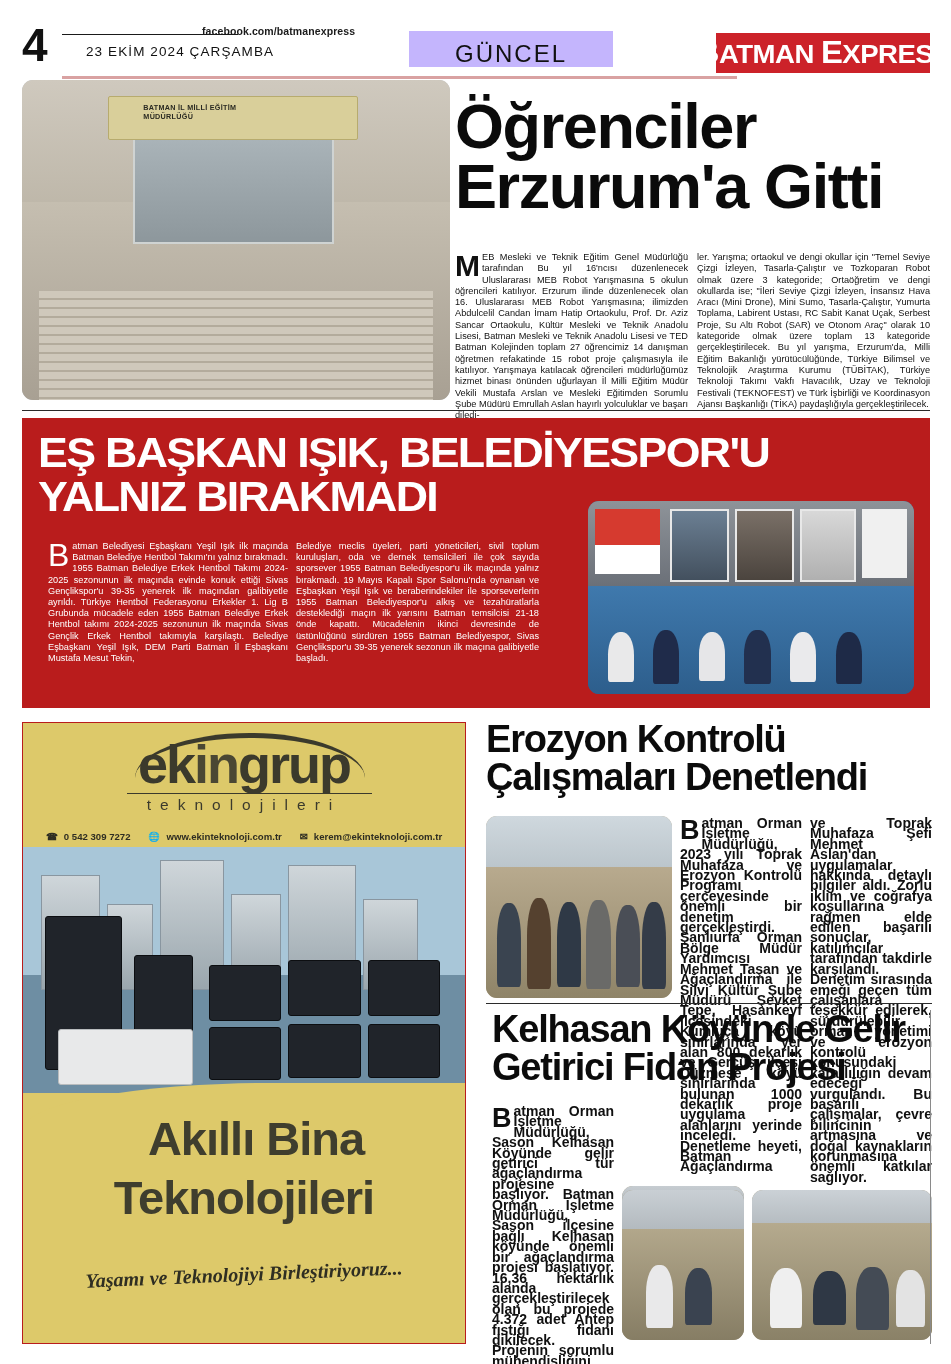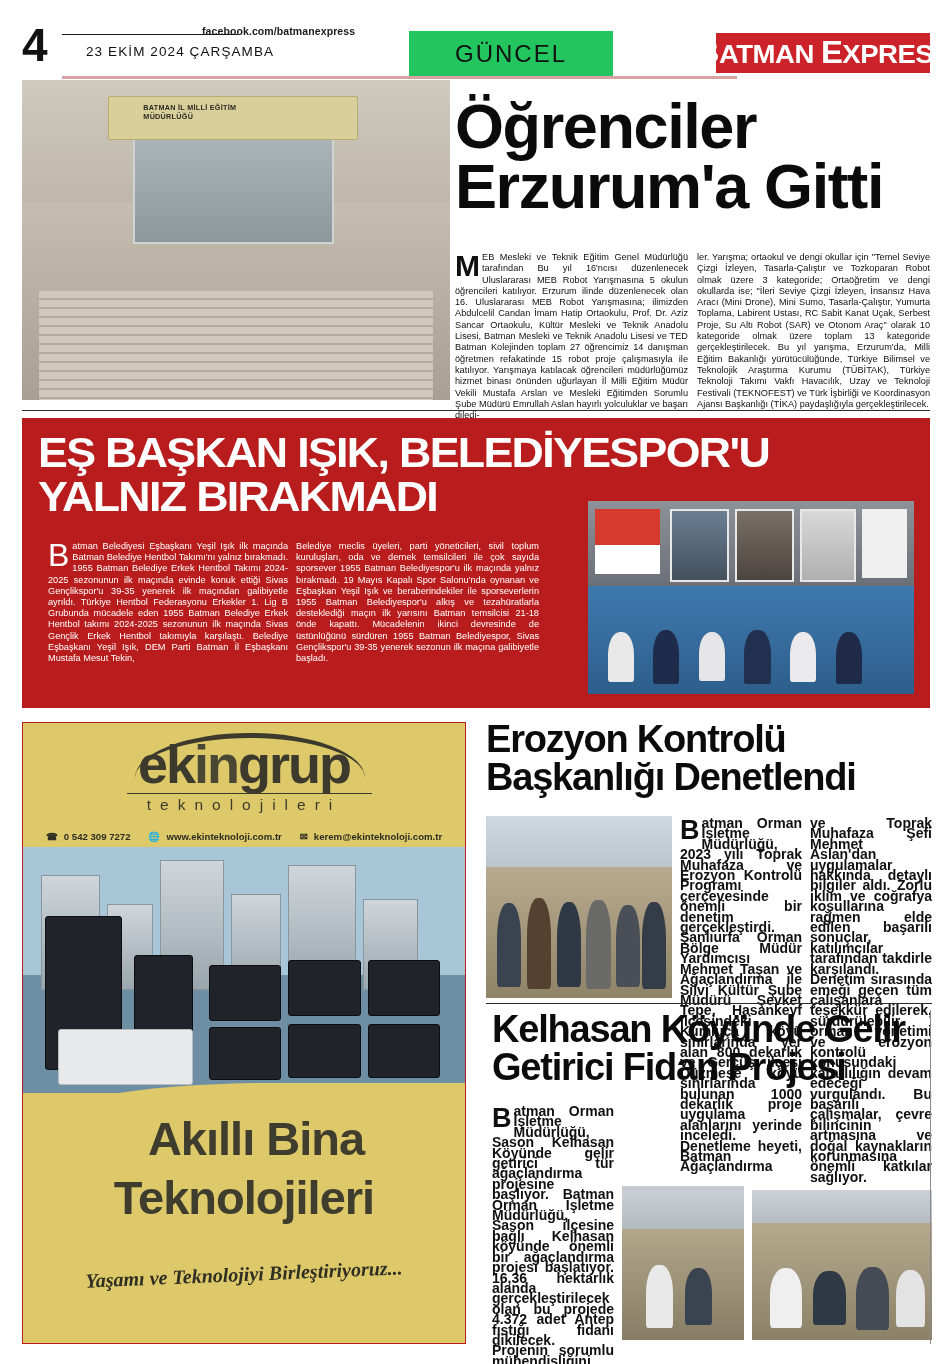--- a/index.html
+++ b/index.html
@@ -55,22 +55,22 @@
     position: absolute;
     left: 64px; top: 26px;
     font-size: 13.5px;
     letter-spacing: 1.1px;
     color: #111;
     white-space: nowrap;
   }
   .section-tab {
     position: absolute;
     left: 387px; top: 13px;
-    width: 204px; height: 45px;
-    background: #22c55e;
+    width: 204px; height: 36px;
+    background: #c4b5fd;
   }
   .section-tab span {
     position: absolute;
     left: 0; right: 0; top: 9px;
     text-align: center;
     font-size: 24px;
     letter-spacing: 2px;
     color: #111;
   }
   .brand {
@@ -102,20 +102,21 @@
     left: 40px; top: 58px;
     width: 675px;
     border-top: 3px solid #d9a2a2;
   }
 
   
   .photo {
     position: absolute;
     overflow: hidden;
     background: #b9bcc0;
+    border-radius: 11px;
   }
   .ph-wall  { position:absolute; left:0; right:0; top:0; height:42%; background:linear-gradient(#cfc9be,#bdb6a8); }
   .ph-grnd  { position:absolute; left:0; right:0; bottom:0; height:62%; background:linear-gradient(#c5beb0,#a8a093); }
 
   
   #photo-students .sign {
     position:absolute; left:20%; top:5%; width:58%; height:13%;
     background:#d9cf9a; border:1px solid #b7ab6e; border-radius:2px;
   }
   #photo-students .sign b {
@@ -458,21 +459,21 @@
     </div>
 
     <div class="ad-bottom"></div>
     <div class="ad-slogan-1">Akıllı Bina</div>
     <div class="ad-slogan-2">Teknolojileri</div>
     <div class="ad-tagline">Yaşamı ve Teknolojiyi Birleştiriyoruz...</div>
   </div>
 
   <div class="headline-md" style="left:486px; top:720px; width:446px;">
     <div>Erozyon Kontrolü</div>
-    <div>Başkanlığı Denetlendi</div>
+    <div>Çalışmaları Denetlendi</div>
   </div>
 
   <div class="photo" style="left:486px; top:816px; width:186px; height:182px; background:#b6a88c;">
     <div style="position:absolute;left:0;right:0;top:0;height:32%;background:linear-gradient(#cfd8de,#b9c3c9);"></div>
     <div style="position:absolute;left:0;right:0;top:28%;bottom:0;background:linear-gradient(#b8aa8e,#8f8468);"></div>
     <div style="position:absolute;left:6%;bottom:6%;width:13%;height:46%;background:#3a4450;border-radius:42% 42% 8% 8%;"></div>
     <div style="position:absolute;left:22%;bottom:5%;width:13%;height:50%;background:#55412f;border-radius:42% 42% 8% 8%;"></div>
     <div style="position:absolute;left:38%;bottom:6%;width:13%;height:47%;background:#2f3946;border-radius:42% 42% 8% 8%;"></div>
     <div style="position:absolute;left:54%;bottom:5%;width:13%;height:49%;background:#6a6a68;border-radius:42% 42% 8% 8%;"></div>
     <div style="position:absolute;left:70%;bottom:6%;width:13%;height:45%;background:#4a4e56;border-radius:42% 42% 8% 8%;"></div>

